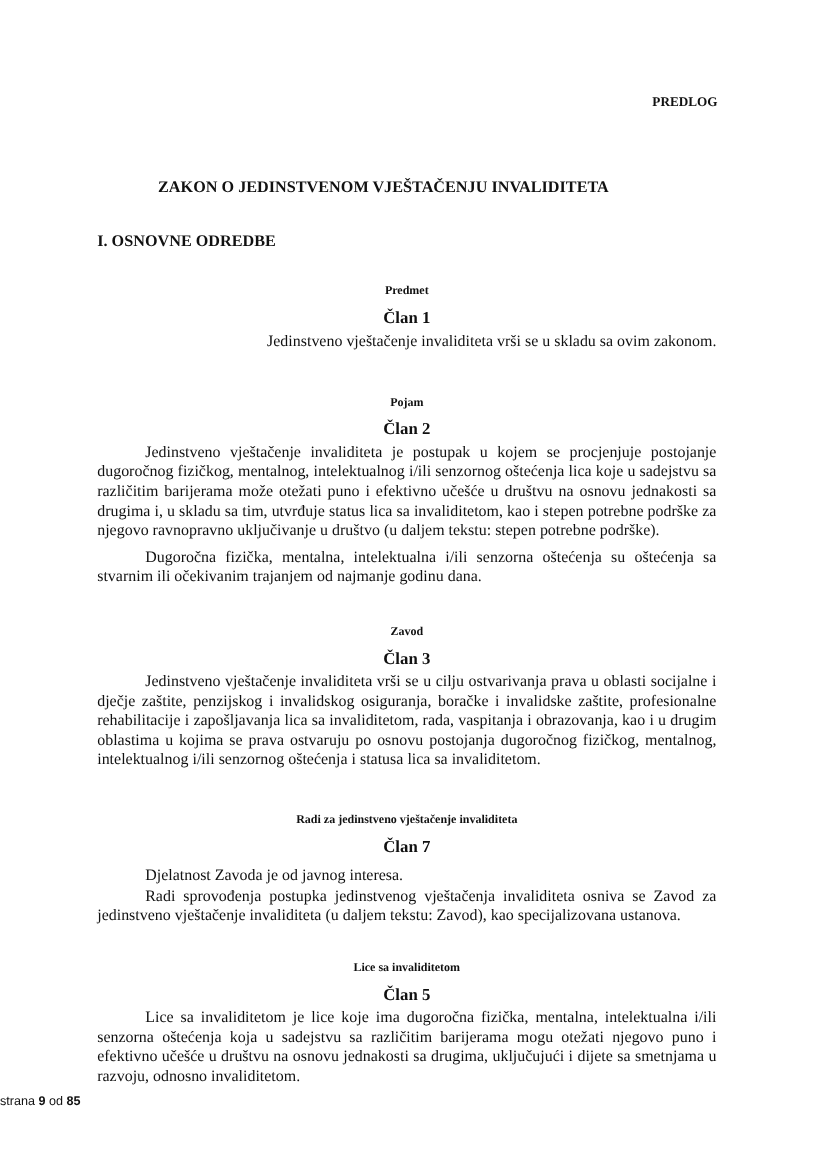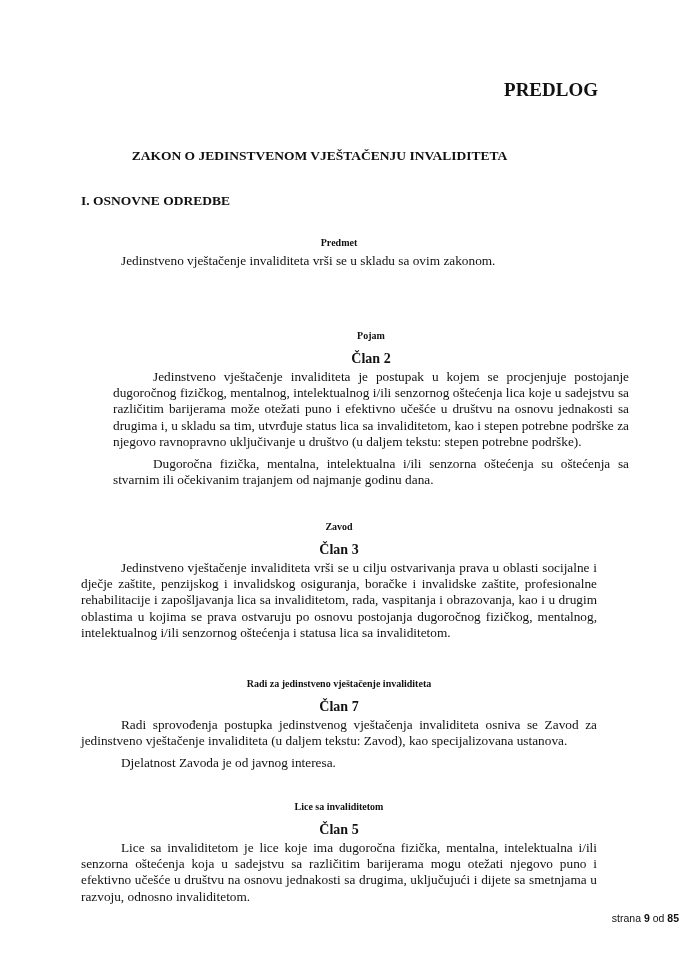--- a/index.html
+++ b/index.html
@@ -3,65 +3,66 @@
 <meta charset="utf-8">
 <style>
   html, body { margin: 0; padding: 0; background: #ffffff; }
   body {
     width: 679px; height: 960px; position: relative; overflow: hidden;
     font-family: "Liberation Serif", "DejaVu Serif", serif;
     color: #111111;
   }
   .page { position: absolute; left: 0; top: 0; width: 679px; height: 960px; }
   .abs { position: absolute; }
-  .predlog { right: 81px; top: 79px; font-weight: bold; font-size: 19px; }
+  .predlog { right: 81px; top: 79px; font-weight: bold; font-size: 11px; }
   .title { left: 0; width: 621px; text-align: center; top: 148px; font-weight: bold; font-size: 13.5px; padding-left: 18px; box-sizing: border-box; }
   .section { left: 81px; top: 193px; font-weight: bold; font-size: 13.5px; }
   .block { position: absolute; left: 81px; width: 516px; font-size: 13.3px; }
   .heading { text-align: center; font-weight: bold; font-size: 10px; line-height: 16px; }
   .clan { text-align: center; font-weight: bold; font-size: 14px; line-height: 16px; margin-top: 7px; }
   .para { text-align: justify; line-height: 16.2px; text-indent: 40px; margin: 2px 0 0 0; }
   .para.gap { margin-top: 6px; }
-  .footer { left: 0; width: 679px; text-align: right; top: 912px; font-family: "Liberation Sans", "DejaVu Sans", sans-serif; font-size: 10.5px; }
+  .footer { left: 0; width: 679px; text-align: left; top: 912px; font-family: "Liberation Sans", "DejaVu Sans", sans-serif; font-size: 10.5px; }
   .footer b { font-weight: bold; }
 </style>
 </head>
 <body>
 
 <div class="page">
 
   <div class="abs predlog">PREDLOG</div>
 
   <div class="abs title">ZAKON O JEDINSTVENOM VJEŠTAČENJU INVALIDITETA</div>
 
   <div class="abs section">I. OSNOVNE ODREDBE</div>
 
   <div class="block" style="top:235px;">
     <div class="heading">Predmet</div>
-    <p class="para" style="text-align:left;">Jedinstveno vještačenje invaliditeta vrši se u skladu sa ovim zakonom.</p>
+    <div class="clan">Član 1</div>
+    <p class="para" style="text-align:right;">Jedinstveno vještačenje invaliditeta vrši se u skladu sa ovim zakonom.</p>
   </div>
 
-  <div class="block" style="top:328px;margin-left:32px;">
+  <div class="block" style="top:328px;">
     <div class="heading">Pojam</div>
     <div class="clan">Član 2</div>
     <p class="para">Jedinstveno vještačenje invaliditeta je postupak u kojem se procjenjuje postojanje dugoročnog fizičkog, mentalnog, intelektualnog i/ili senzornog oštećenja lica koje u sadejstvu sa različitim barijerama može otežati puno i efektivno učešće u društvu na osnovu jednakosti sa drugima i, u skladu sa tim, utvrđuje status lica sa invaliditetom, kao i stepen potrebne podrške za njegovo ravnopravno uključivanje u društvo (u daljem tekstu: stepen potrebne podrške).</p>
     <p class="para gap">Dugoročna fizička, mentalna, intelektualna i/ili senzorna oštećenja su oštećenja sa stvarnim ili očekivanim trajanjem od najmanje godinu dana.</p>
   </div>
 
   <div class="block" style="top:519px;">
     <div class="heading">Zavod</div>
     <div class="clan">Član 3</div>
     <p class="para">Jedinstveno vještačenje invaliditeta vrši se u cilju ostvarivanja prava u oblasti socijalne i dječje zaštite, penzijskog i invalidskog osiguranja, boračke i invalidske zaštite, profesionalne rehabilitacije i zapošljavanja lica sa invaliditetom, rada, vaspitanja i obrazovanja, kao i u drugim oblastima u kojima se prava ostvaruju po osnovu postojanja dugoročnog fizičkog, mentalnog, intelektualnog i/ili senzornog oštećenja i statusa lica sa invaliditetom.</p>
   </div>
 
   <div class="block" style="top:676px;">
     <div class="heading">Radi za jedinstveno vještačenje invaliditeta</div>
     <div class="clan">Član 7</div>
+    <p class="para gap">Djelatnost Zavoda je od javnog interesa.</p>
     <p class="para">Radi sprovođenja postupka jedinstvenog vještačenja invaliditeta osniva se Zavod za jedinstveno vještačenje invaliditeta (u daljem tekstu: Zavod), kao specijalizovana ustanova.</p>
-    <p class="para gap">Djelatnost Zavoda je od javnog interesa.</p>
   </div>
 
   <div class="block" style="top:799px;">
     <div class="heading">Lice sa invaliditetom</div>
     <div class="clan">Član 5</div>
     <p class="para">Lice sa invaliditetom je lice koje ima dugoročna fizička, mentalna, intelektualna i/ili senzorna oštećenja koja u sadejstvu sa različitim barijerama mogu otežati njegovo puno i efektivno učešće u društvu na osnovu jednakosti sa drugima, uključujući i dijete sa smetnjama u razvoju, odnosno invaliditetom.</p>
   </div>
 
   <div class="abs footer">
     <span>strana</span>

